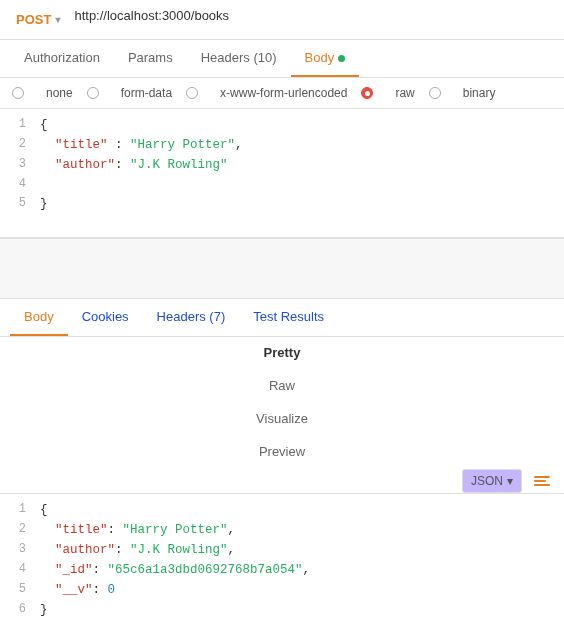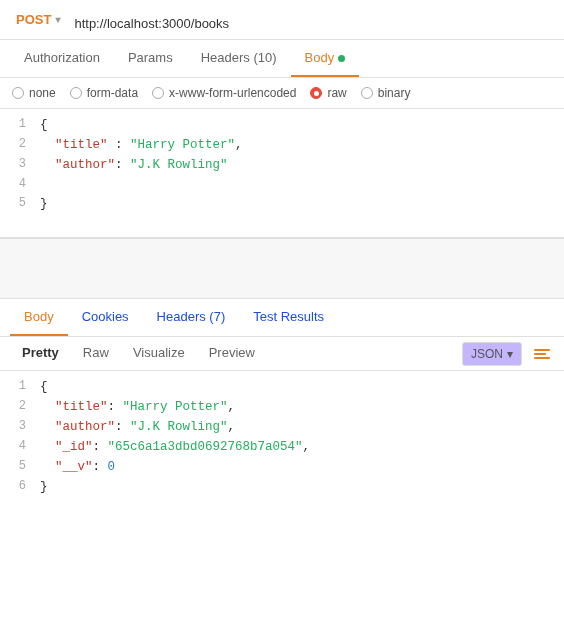--- a/index.html
+++ b/index.html
@@ -8,21 +8,21 @@
       font-size: 13px;
       background: #fff;
       color: #333;
       width: 564px;
       min-height: 631px;
     }
 
     
     .url-bar {
       display: flex;
-      align-items: flex-end;
+      align-items: flex-start;
       border-bottom: 1px solid #e0e0e0;
       padding: 8px 10px;
       gap: 8px;
       background: #fff;
     }
     .method-selector {
       display: flex;
       align-items: center;
       gap: 4px;
       font-weight: 600;
@@ -79,21 +79,21 @@
       display: flex;
       align-items: center;
       gap: 14px;
       padding: 8px 12px;
       border-bottom: 1px solid #e0e0e0;
       background: #fff;
     }
     .radio-option {
       display: flex;
       align-items: center;
-      gap: 5px;
+      gap: 22px;
       font-size: 12px;
       color: #555;
       cursor: pointer;
     }
     .radio-circle {
       width: 12px;
       height: 12px;
       border-radius: 50%;
       border: 1.5px solid #aaa;
       background: #fff;
@@ -174,20 +174,21 @@
       border-bottom: 2px solid #e67e22;
     }
 
     
     .resp-sub-row {
       display: flex;
       align-items: center;
       border-bottom: 1px solid #e0e0e0;
       padding: 0 10px;
       background: #fff;
+      flex-direction: column;
     }
     .resp-sub-tab {
       padding: 8px 12px;
       font-size: 13px;
       color: #666;
       cursor: pointer;
       border-bottom: 2px solid transparent;
     }
     .resp-sub-tab.active {
       color: #333;

